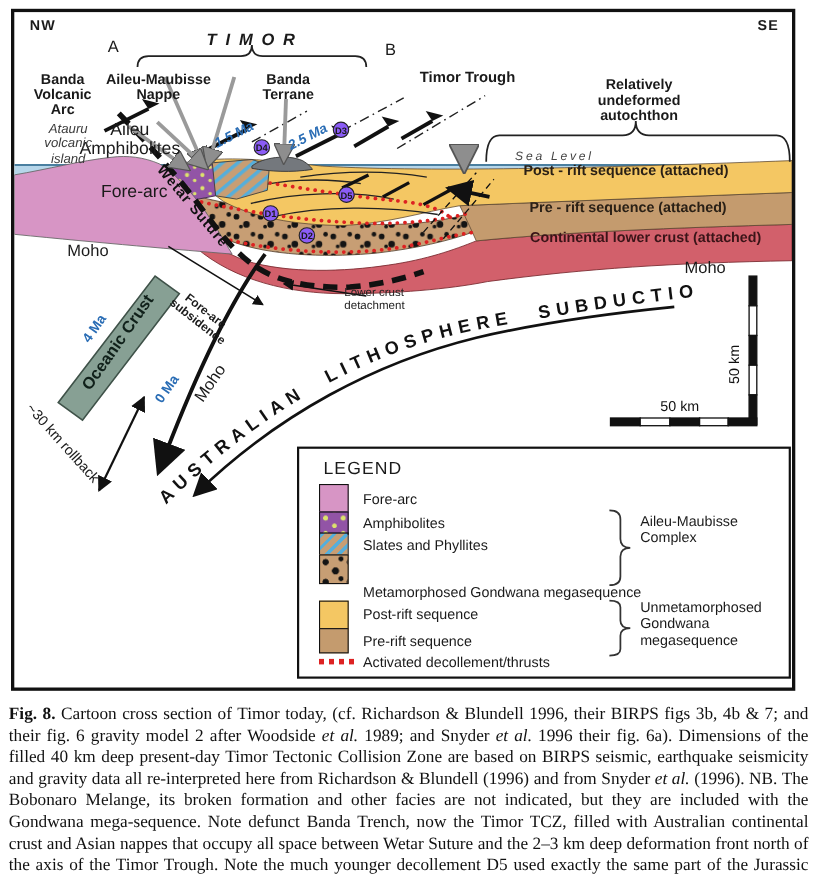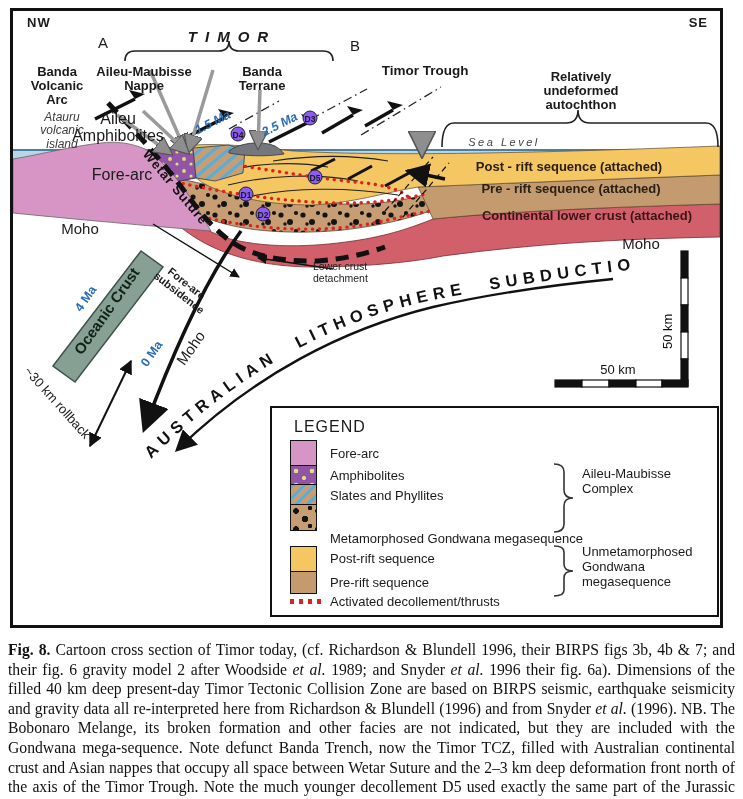--- a/index.html
+++ b/index.html
@@ -240,24 +240,24 @@
 volcanic
 island</div>
 
     <div class="lbl blue" style="left:200px;top:112px;transform:translate(-50%,-50%) rotate(-27deg);">1.5 Ma</div>
     <div class="lbl blue" style="left:267px;top:114px;transform:translate(-50%,-50%) rotate(-27deg);">2.5 Ma</div>
 
     <div class="dcirc" style="left:225px;top:123px;">D4</div>
     <div class="dcirc" style="left:297px;top:107px;">D3</div>
     <div class="dcirc" style="left:302px;top:166px;">D5</div>
     <div class="dcirc" style="left:233px;top:167px;margin-top:16px;">D1</div>
-    <div class="dcirc" style="left:250px;top:203px;">D2</div>
+    <div class="dcirc" style="left:266px;top:203px;">D2</div>
 
     <div class="lbl sealvl ctr" style="left:491px;top:132px;">Sea Level</div>
-    <div class="lbl band ctr" style="left:556px;top:156px;">Post - rift sequence (attached)</div>
+    <div class="lbl band ctr" style="left:556px;top:144px;">Post - rift sequence (attached)</div>
     <div class="lbl band ctr" style="left:558px;top:178px;">Pre - rift sequence (attached)</div>
     <div class="lbl band ctr" style="left:574px;top:205px;color:#3a1418;">Continental lower crust (attached)</div>
     <div class="lbl moho ctr" style="left:628px;top:233px;">Moho</div>
     <div class="lbl ctr" style="left:109px;top:164px;font-size:16px;">Fore-arc</div>
     <div class="lbl moho ctr" style="left:67px;top:218px;">Moho</div>
     <div class="lbl small ml" style="left:300px;top:250px;color:#222;">Lower crust
 detachment</div>
     <div class="lbl rot" style="left:170px;top:277px;font-size:11px;font-weight:bold;transform:translate(-50%,-50%) rotate(38deg);line-height:12px;">Fore-arc
 subsidence</div>
     <div class="lbl" style="left:44px;top:392px;font-size:13px;white-space:nowrap;transform:translate(-50%,-50%) rotate(48deg);">~30 km rollback</div>

